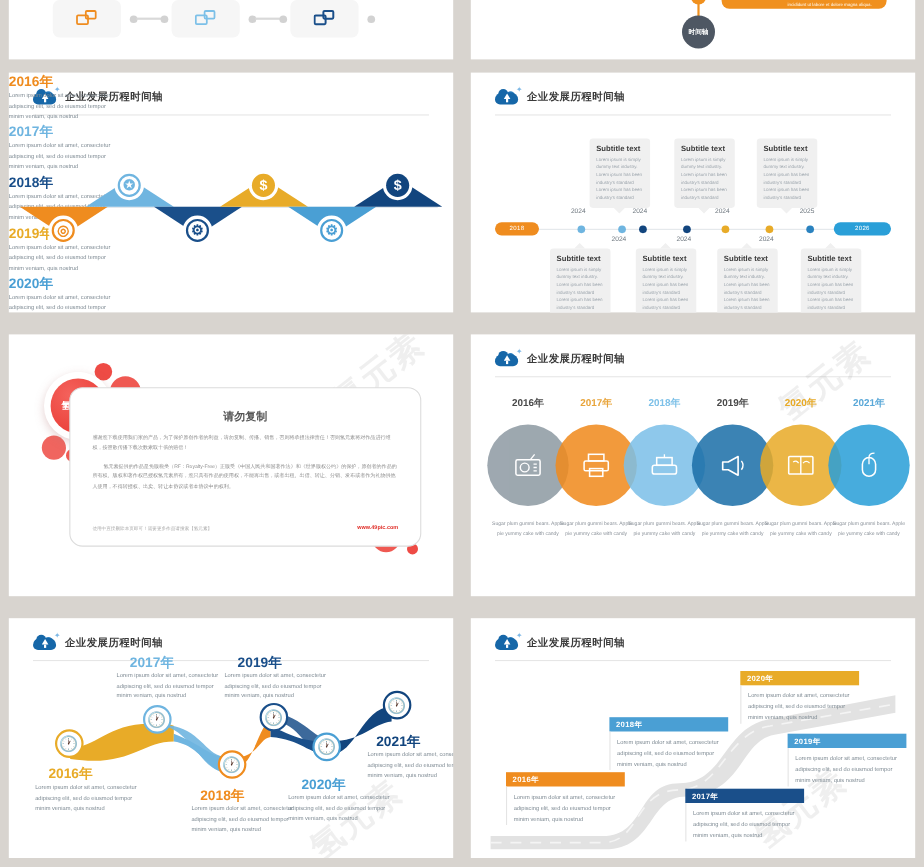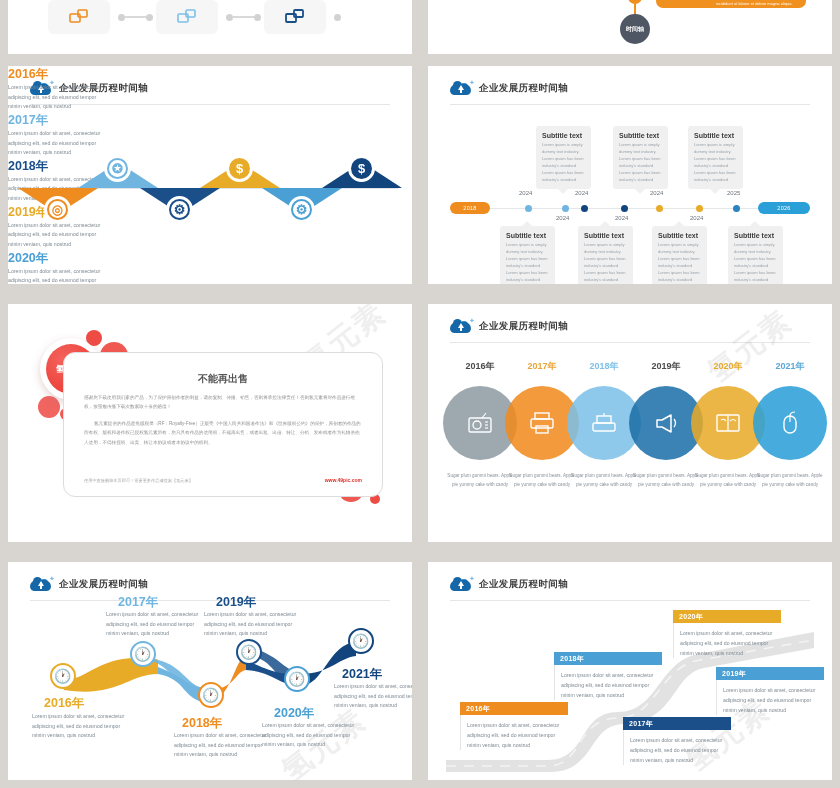--- a/index.html
+++ b/index.html
@@ -399,21 +399,21 @@
     <div class="ball" style="left:92px;top:38px;width:28px;height:28px;background:#ef5952;"></div>
     <div class="ball" style="left:30px;top:92px;width:22px;height:22px;background:#f0655f;"></div>
     <div class="ball" style="left:52px;top:104px;width:12px;height:12px;background:#ef5952;"></div>
     <div class="badge-ring">
       <span class="badge-core">氢元素</span>
     </div>
     <div class="ball" style="left:330px;top:172px;width:26px;height:26px;background:#ef5952;"></div>
     <div class="ball" style="left:362px;top:190px;width:10px;height:10px;background:#ee4b45;"></div>
 
     <div class="cp-box">
-      <div class="cp-title">不能再出售</div>
+      <div class="cp-title">请勿复制</div>
       <div class="cp-p" style="left:20px;top:40px;right:18px;">感谢您下载使用我们家的产品，为了保护原创作者的利益，请勿复制、传播、销售，否则将承担法律责任！否则氢元素将对作品进行维权，按照散传播下载次数索取十倍的赔偿！</div>
       <div class="cp-p" style="left:20px;top:66px;right:18px;text-indent:10px;">氢元素提供的作品是免版税类（RF：Royalty-Free）正版受《中国人民共和国著作法》和《世界版权公约》的保护，原创者的作品的所有权、版权和著作权已授权氢元素所有，您只具有作品的使用权，不能再出售，或者出租、出借、转让、分销、发布或者作为礼物供他人使用，不得转授权、出卖、转让本协议或者本协议中的权利。</div>
       <div class="cp-foot">
         <span class="note">使用中直接删除本页即可！需要更多作品请搜索【氢元素】</span>
         <span class="url">www.49pic.com</span>
       </div>
     </div>
   </div>
 
   <div class="slide" id="slide4">

